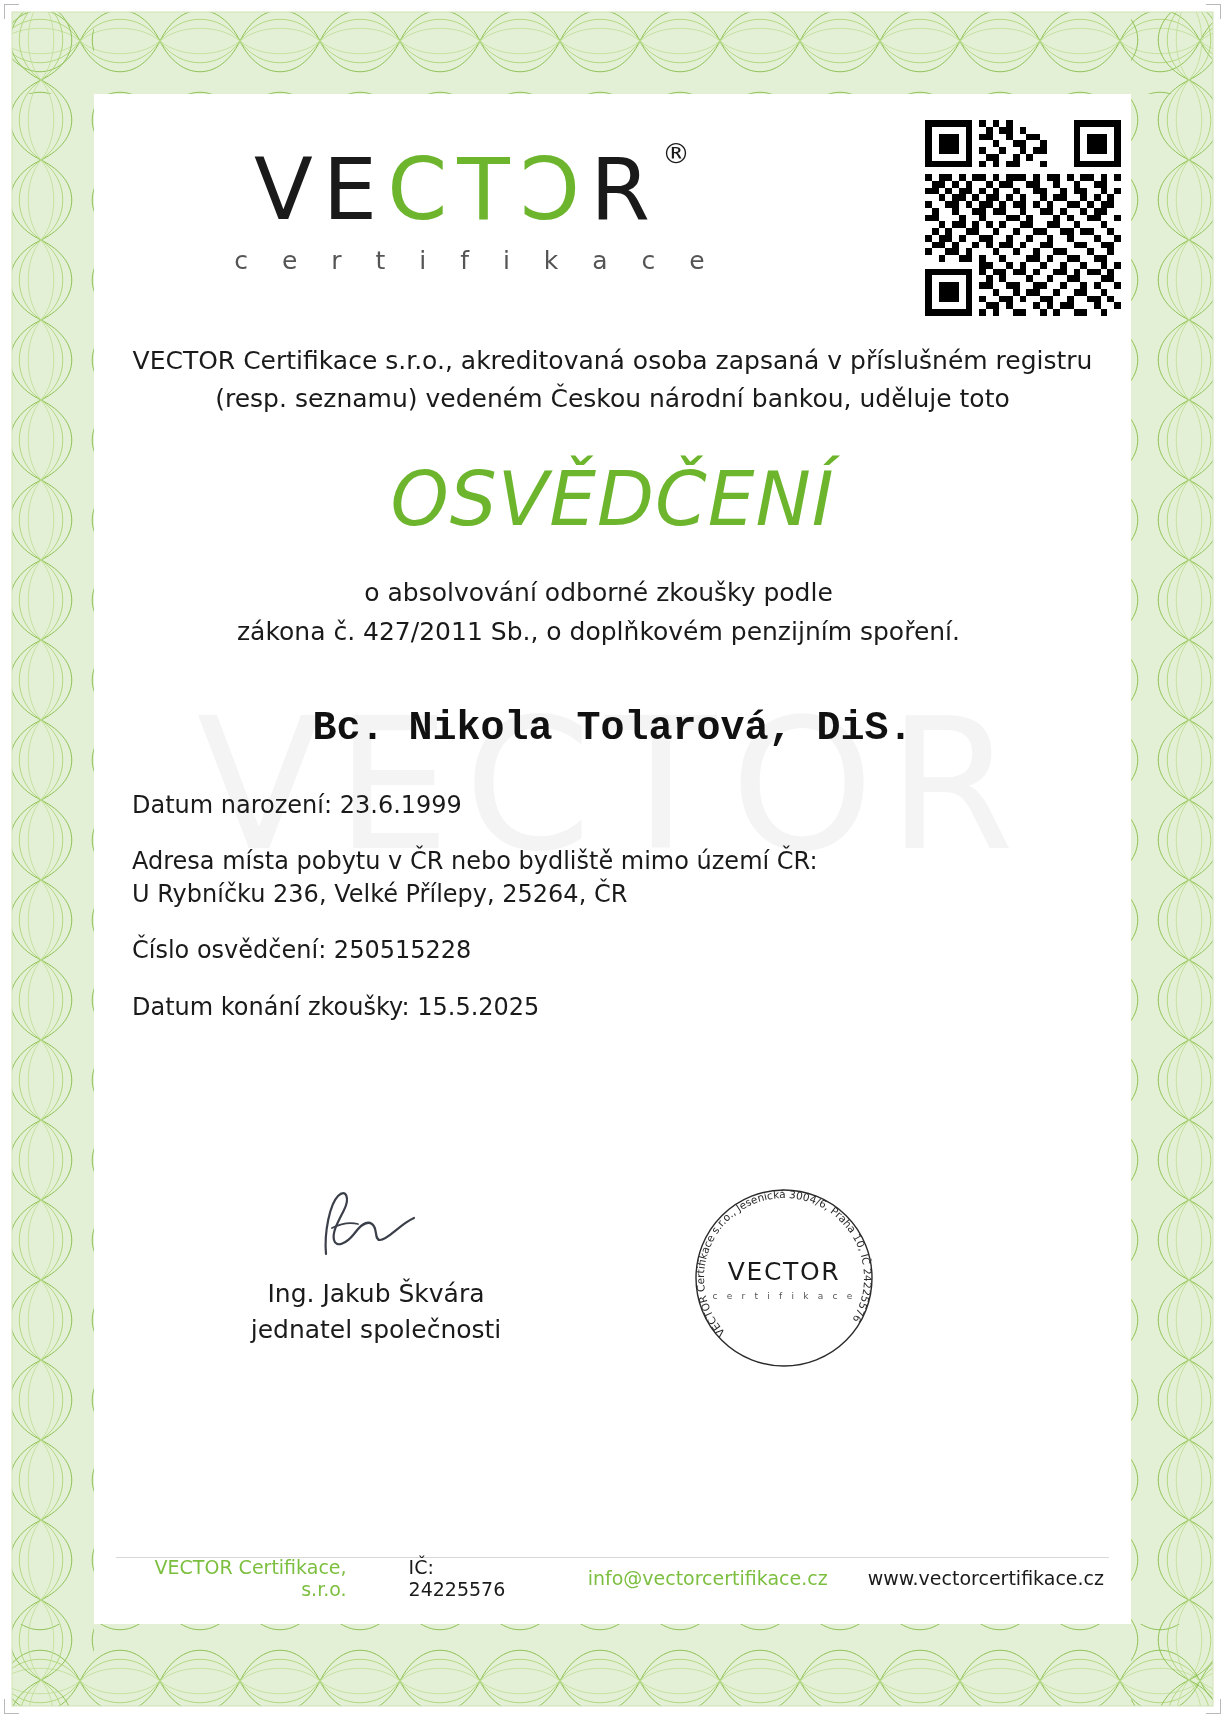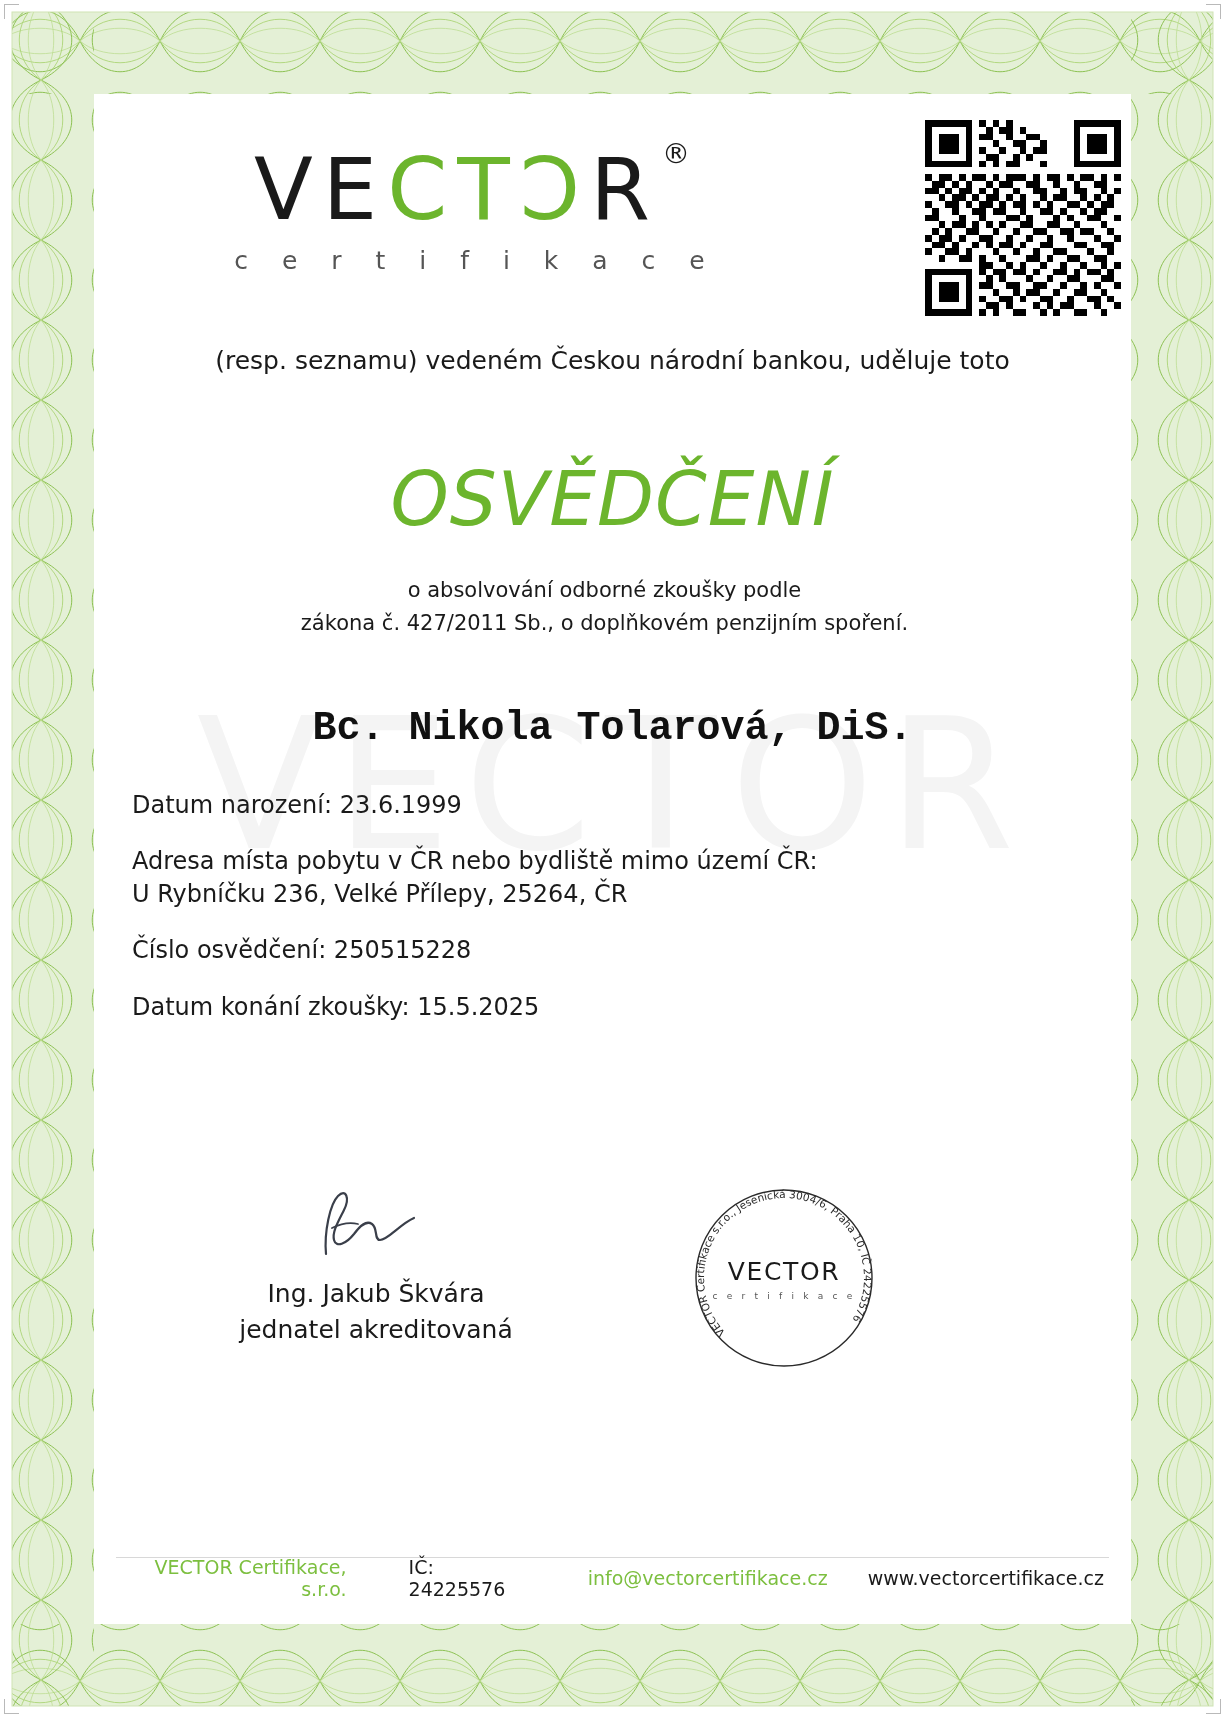--- a/index.html
+++ b/index.html
@@ -133,24 +133,24 @@
     width: 1033px;
     text-align: center;
     font-size: 74px;
     color: #6cb52d;
     letter-spacing: 1px;
     font-style: italic;
   }
   .subtitle {
     position: absolute;
     top: 480px;
-    left: 12px;
+    left: 6px;
     width: 993px;
     text-align: center;
-    font-size: 21px;
+    font-size: 25px;
     line-height: 1.55;
     color: #1a1a1a;
   }
   .person-name {
     position: absolute;
     top: 612px;
     left: 0;
     width: 1033px;
     text-align: center;
     font-size: 40px;
@@ -488,20 +488,21 @@
             <rect x="13" y="28" width="2" height="1"></rect>
           <rect x="17" y="28" width="1" height="1"></rect>
             <rect x="19" y="28" width="1" height="1"></rect>
             <rect x="22" y="28" width="2" height="1"></rect>
           <rect x="26" y="28" width="1" height="1"></rect>
         </g>
       </svg>
     </div>
 
     <div class="intro">
+      <div>VECTOR Certifikace s.r.o., akreditovaná osoba zapsaná v příslušném registru</div>
       <div>(resp. seznamu) vedeném Českou národní bankou, uděluje toto</div>
     </div>
 
     <div class="title">OSVĚDČENÍ</div>
 
     <div class="subtitle">
       <div>o absolvování odborné zkoušky podle</div>
       <div>zákona č. 427/2011 Sb., o doplňkovém penzijním spoření.</div>
     </div>
 
@@ -514,21 +515,21 @@
       <div class="row">Číslo osvědčení: 250515228</div>
       <div class="row">Datum konání zkoušky: 15.5.2025</div>
     </div>
 
     <div class="signature-block">
       <svg class="sig-svg" width="160" height="78" viewBox="0 0 160 78">
         <path d="M30,70 C28,48 34,20 42,12 C50,4 54,14 48,26 C42,38 36,48 38,56 C40,64 50,60 58,50 C64,42 70,36 76,40 C82,44 78,56 84,56 C92,56 104,40 118,34" fill="none" stroke="#3a3f4a" stroke-width="2.2" stroke-linecap="round"></path>
         <path d="M36,44 C44,40 54,38 62,40" fill="none" stroke="#3a3f4a" stroke-width="1.8" stroke-linecap="round"></path>
       </svg>
       <div class="sig-line">Ing. Jakub Škvára</div>
-      <div class="sig-line">jednatel akreditovaná</div>
+      <div class="sig-line">jednatel společnosti</div>
     </div>
 
     <div class="stamp">
       <svg width="192" height="192" viewBox="0 0 192 192">
         <defs>
           <path id="stampcircle" d="M96,176 A80,80 0 1,1 96,16 A80,80 0 1,1 96,176" fill="none"></path>
         </defs>
         <circle cx="96" cy="96" r="88" fill="none" stroke="#2a2a2a" stroke-width="1.4"></circle>
         <text font-size="10.5" fill="#2a2a2a" font-family="'DejaVu Sans', sans-serif">
           <textPath href="#stampcircle" startOffset="13%">VECTOR Certifikace s.r.o., Jesenická 3004/6, Praha 10, IČ 24225576</textPath>

